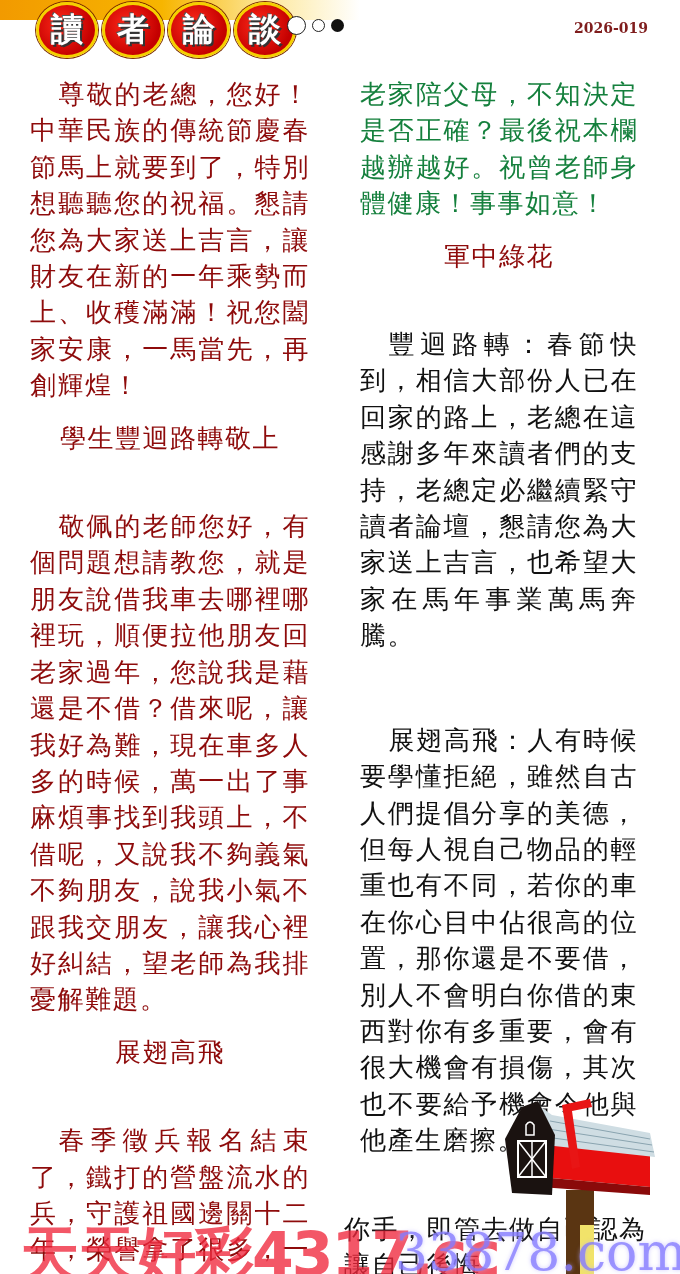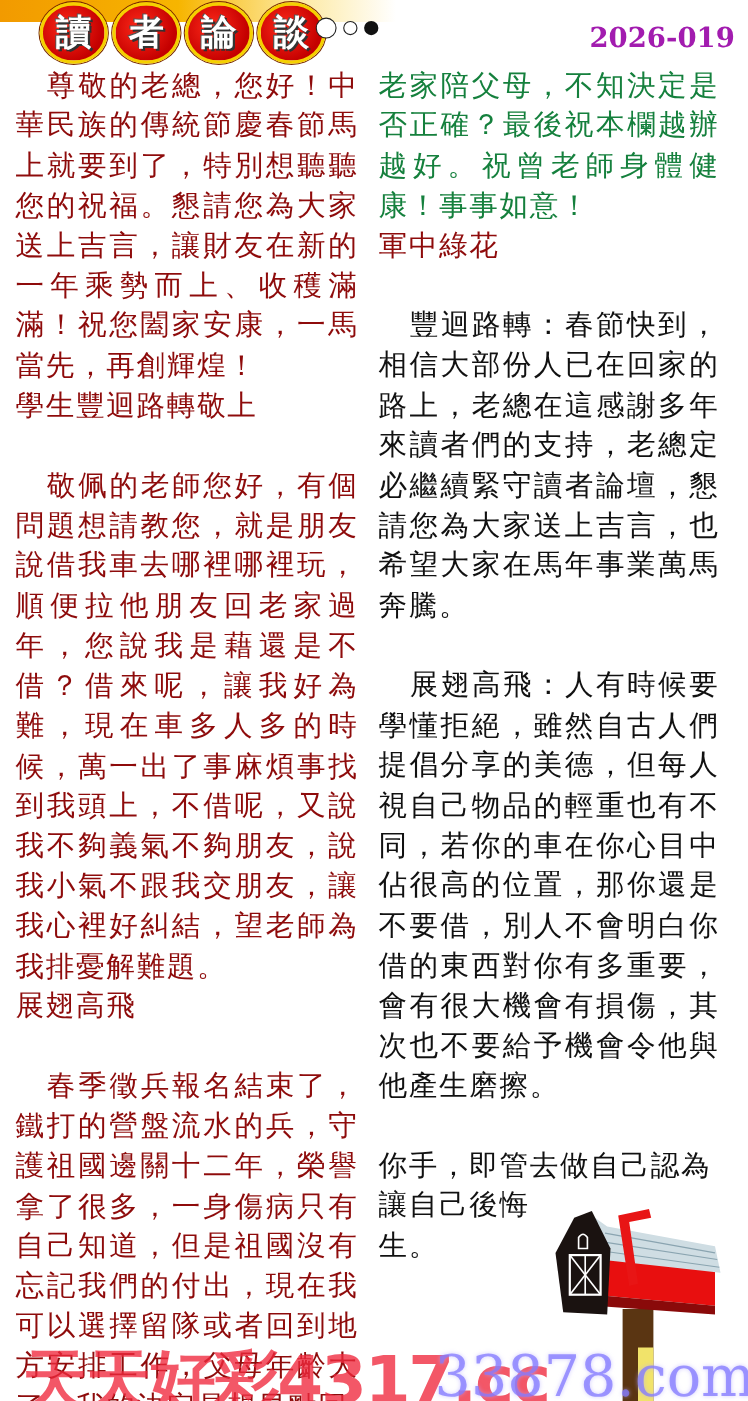--- a/index.html
+++ b/index.html
@@ -9,28 +9,28 @@
   .header-bar { position:absolute; left:0; top:0; width:360px; height:20px;
     background:linear-gradient(90deg,#f29a00 0%,#f7b500 45%,#fde9a0 75%,rgba(255,255,255,0) 100%); }
   .title-circles { position:absolute; left:36px; top:2px; display:flex; gap:4px; }
   .title-circle { width:56px; height:50px; border-radius:50%; background:radial-gradient(circle at 40% 40%,#ff2a1a,#c40000 70%);
     border:3px solid #f5d000; box-shadow:0 0 0 1px #7a2a00; display:flex; align-items:center; justify-content:center;
     color:#ffffff; font-weight:bold; font-size:32px; text-shadow:2px 2px 0 #333, -1px -1px 0 #555; }
   .dots { position:absolute; left:287px; top:16px; display:flex; align-items:center; gap:6px; }
   .dot-lg { width:17px; height:17px; border:1.5px solid #222; border-radius:50%; background:#fff; }
   .dot-sm { width:11px; height:11px; border:1.5px solid #222; border-radius:50%; background:#fff; }
   .dot-solid { width:13px; height:13px; border-radius:50%; background:#111; }
-  .issue { position:absolute; right:12px; top:20px; font-family:"DejaVu Serif","Liberation Serif",serif;
-    font-weight:bold; font-size:25px; color:#a21caf; }
+  .issue { position:absolute; right:32px; top:20px; font-family:"DejaVu Serif","Liberation Serif",serif;
+    font-weight:bold; font-size:14px; color:#7f1d1d; }
   .col { position:absolute; top:60px; width:312px; font-size:26px; line-height:36.4px; letter-spacing:1.5px; }
   .col-left { left:14px; color:#8e0b0b; }
   .col-right { left:344px; color:#111; width:310px; }
-  .para { margin:0; text-align:justify; text-align-last:left; text-indent:1.1em; }
+  .para { margin:16px; text-align:justify; text-align-last:left; text-indent:1.1em; }
   .para.noindent { text-indent:0; }
-  .sig { text-align:left; margin:0; }
+  .sig { text-align:center; margin:0; }
   .gap { height:36px; }
   .mailbox { position:absolute; left:500px; top:1095px; width:160px; height:179px; }
   .wm1 { position:absolute; left:20px; top:1215px; font-size:60px; font-weight:bold; color:rgba(240,40,60,0.78);
     letter-spacing:-2px; white-space:nowrap; font-family:"DejaVu Sans",sans-serif; }
   .wm2 { position:absolute; left:395px; top:1222px; font-size:52px; color:rgba(130,120,255,0.75);
     font-family:"DejaVu Serif","Liberation Serif",serif; white-space:nowrap; text-shadow:0 0 4px rgba(180,170,255,0.6); }
 </style>
 </head>
 <body>
 

